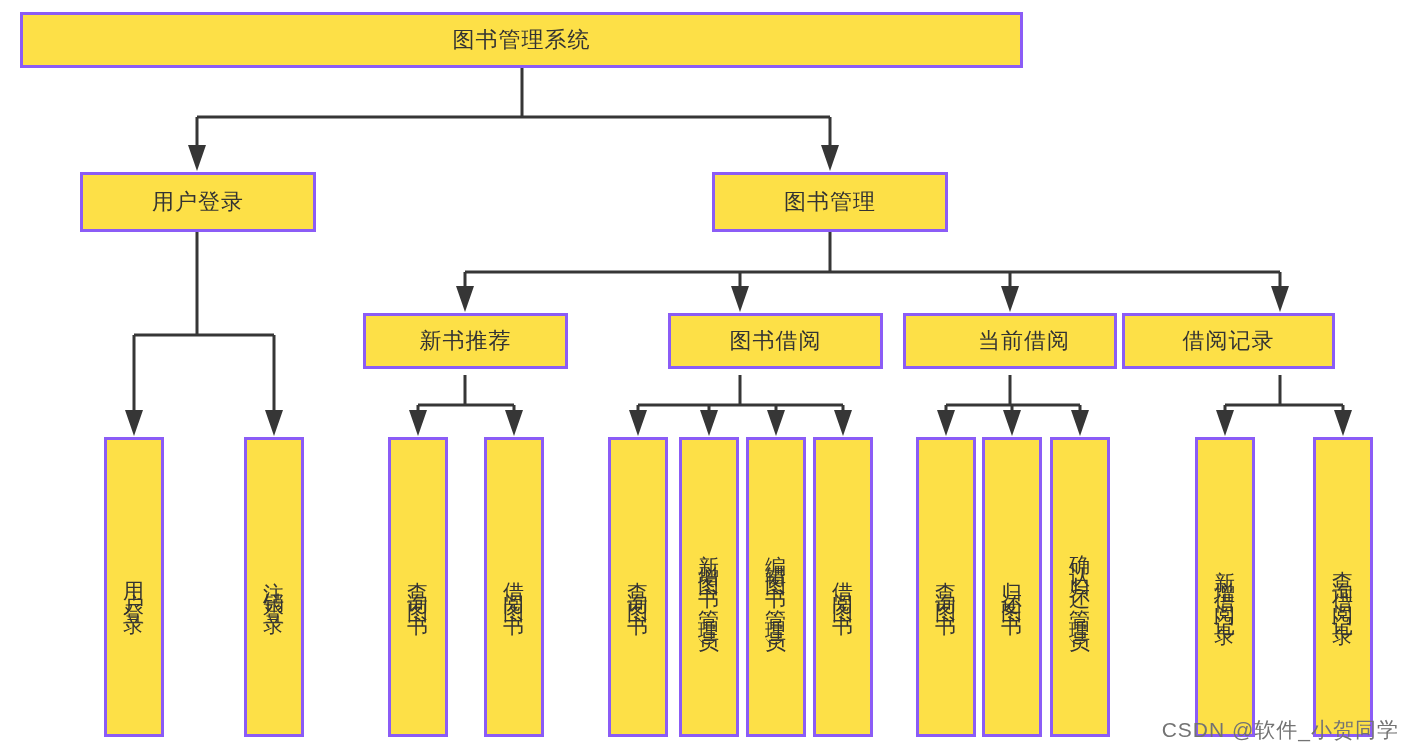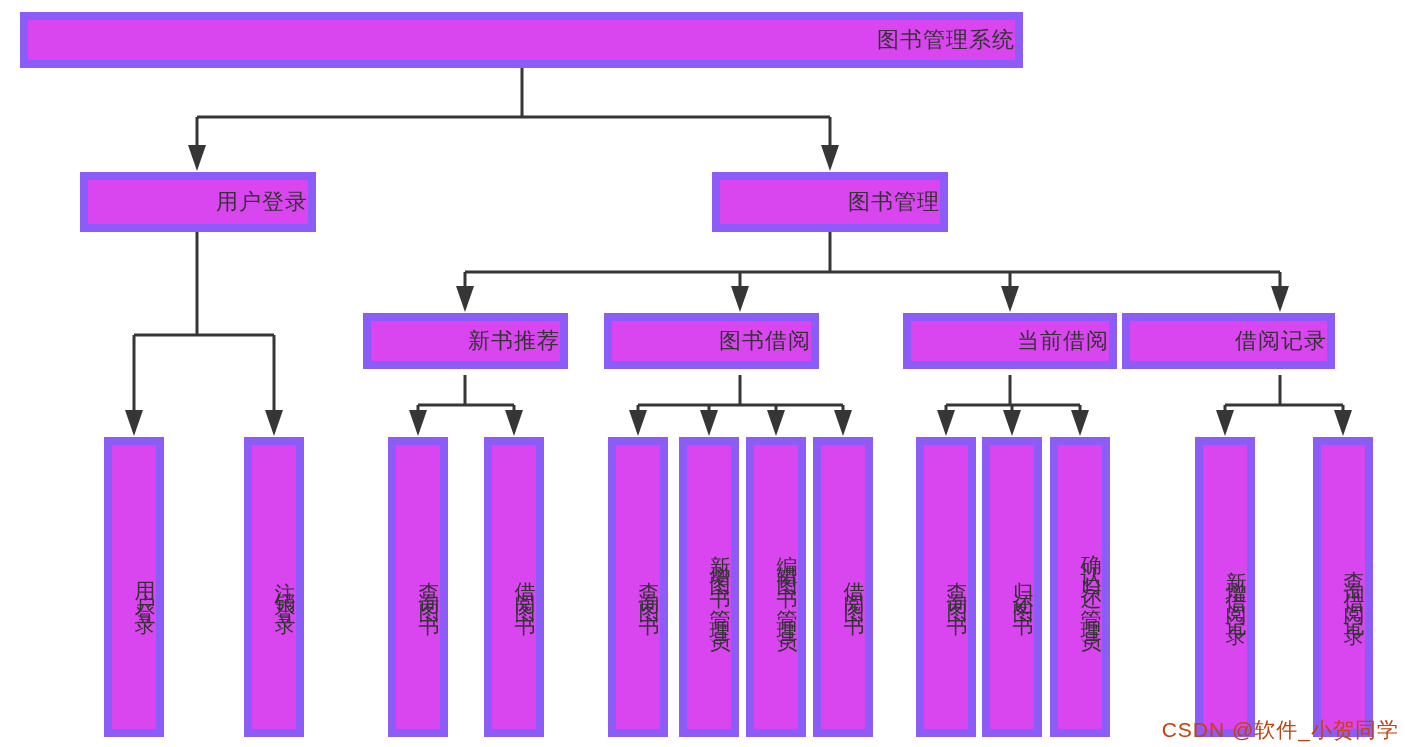--- a/index.html
+++ b/index.html
@@ -7,57 +7,57 @@
     position:relative;
     width:1405px;height:747px;
     background:#ffffff;
     font-family:"Liberation Sans","DejaVu Sans",sans-serif;
     overflow:hidden;
   }
   .wires{position:absolute;left:0;top:0;width:1405px;height:747px;}
   .box{
     position:absolute;
     box-sizing:border-box;
-    border:8px solid #8b5cf6;
-    background:#d946ef;
-    display:flex;align-items:center;justify-content:flex-end;
+    border:3px solid #8b5cf6;
+    background:#fde047;
+    display:flex;align-items:center;justify-content:center;
     color:#333333;
     font-size:22px;
     letter-spacing:1px;
     z-index:2;
   }
   
   .n-root{left:20px;top:12px;width:1003px;height:56px;}
   
   .n-userlogin{left:80px;top:172px;width:236px;height:60px;}
   .n-bookmgmt{left:712px;top:172px;width:236px;height:60px;}
   
   .lv3{top:313px;height:56px;}
   .n-newbook{left:363px;width:205px;}
-  .n-borrowing{left:604px;width:215px;}
+  .n-borrowing{left:668px;width:215px;}
   .n-current{left:903px;width:214px;padding-left:28px;}
   .n-records{left:1122px;width:213px;}
   
   .leaf{top:437px;height:300px;width:60px;font-size:21px;letter-spacing:0;}
   .vtext{
     writing-mode:vertical-rl;
     letter-spacing:11px;
     line-height:1;
     white-space:nowrap;
   }
   .lx-134{left:104px;} .lx-274{left:244px;}
   .lx-418{left:388px;} .lx-514{left:484px;}
   .lx-638{left:608px;} .lx-709{left:679px;} .lx-776{left:746px;} .lx-843{left:813px;}
   .lx-946{left:916px;} .lx-1012{left:982px;} .lx-1080{left:1050px;}
   .lx-1225{left:1195px;} .lx-1343{left:1313px;}
   .watermark{
     position:absolute;
     right:6px;bottom:3px;
     font-size:21px;
-    color:#c2410c;
+    color:#737373;
     letter-spacing:1px;
     z-index:3;
   }
 </style>
 </head>
 <body>
 
 <div class="canvas">
 
   <svg class="wires" viewBox="0 0 1405 747" xmlns="http://www.w3.org/2000/svg">

